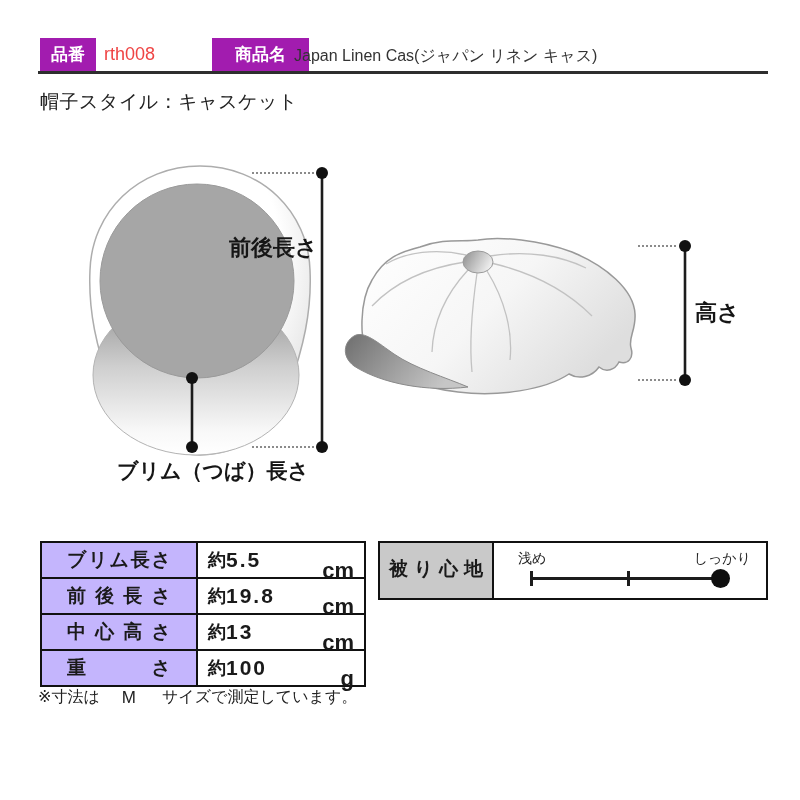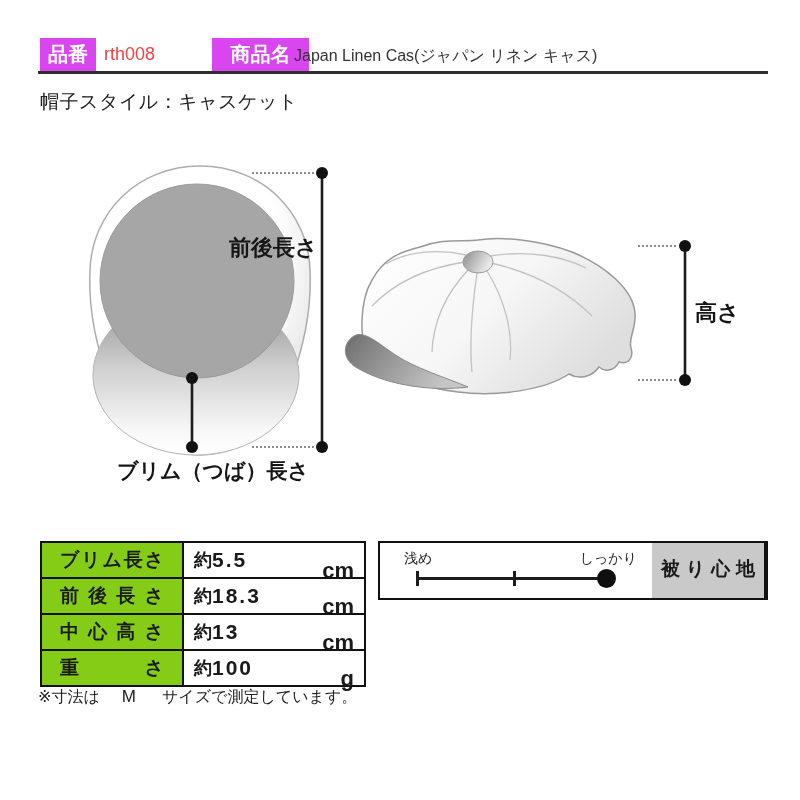--- a/index.html
+++ b/index.html
@@ -4,42 +4,42 @@
 <style>
   html,body{margin:0;padding:0;}
   body{
     width:800px;height:800px;position:relative;background:#ffffff;
     font-family:"Liberation Sans","DejaVu Sans",sans-serif;color:#1a1a1a;
     overflow:hidden;
   }
   .abs{position:absolute;}
   
   .tag{
-    background:#d946ef;color:#ffffff;text-align:center;
-    font-size:20px;font-weight:600;line-height:33px;height:33px;
+    background:#a21caf;color:#ffffff;text-align:center;
+    font-size:17px;font-weight:600;line-height:33px;height:33px;
   }
   #tag-no{left:40px;top:38px;width:56px;}
   #tag-name{left:212px;top:38px;width:97px;}
   #val-no{left:104px;top:44px;font-size:18px;color:#ef4444;}
   #val-name{left:294px;top:46px;font-size:16px;color:#333;}
   #header-rule{left:38px;top:71px;width:730px;height:3px;background:#2e2e2e;}
   #style-line{left:40px;top:89px;font-size:19px;font-weight:500;color:#222;letter-spacing:0.5px;}
   
   .dim-label{font-weight:600;color:#161616;}
   #label-front-back{left:229px;top:233px;font-size:22px;}
   #label-brim{left:117px;top:457px;font-size:21px;}
   #label-height{left:695px;top:298px;font-size:22px;}
   #diagram-svg{left:0;top:0;width:800px;height:800px;pointer-events:none;}
   
   #spec-table{left:40px;top:541px;width:322px;border:2px solid #111;}
   .spec-row{display:flex;height:34px;border-top:2px solid #111;}
   .spec-row:first-child{border-top:none;}
   .spec-label{
-    width:104px;background:#84cc16;border-right:2px solid #111;
-    padding:0 18px;font-size:19px;font-weight:600;line-height:33px;
+    width:104px;background:#c4b5fd;border-right:2px solid #111;
+    padding:0 25px;font-size:19px;font-weight:600;line-height:33px;
     text-align:justify;text-align-last:justify;white-space:nowrap;overflow:hidden;
   }
   .spec-value{flex:1;display:flex;align-items:center;padding:0 10px;background:#fff;}
   .spec-approx{font-size:18px;font-weight:600;}
   .spec-num{flex:1;text-align:left;font-size:21px;font-weight:600;letter-spacing:2px;}
   .spec-unit{font-size:22px;font-weight:600;margin-top:21px;}
   
   #comfort-box{left:378px;top:541px;width:386px;height:55px;border:2px solid #111;display:flex;}
   #comfort-label{
     width:94px;background:#c9c9c9;border-right:2px solid #111;
@@ -49,21 +49,21 @@
   #comfort-scale{position:relative;flex:1;background:#fff;}
   .scale-text{position:absolute;top:7px;font-size:14px;font-weight:500;color:#222;}
   #scale-left-text{left:24px;}
   #scale-right-text{right:15px;}
   #scale-line{position:absolute;left:36px;top:34px;width:195px;height:3px;background:#1c1c1c;}
   .scale-tick{position:absolute;top:28px;width:3px;height:15px;background:#1c1c1c;}
   #tick-left{left:36px;}
   #tick-mid{left:133px;}
   #scale-dot{position:absolute;left:217px;top:26px;width:19px;height:19px;border-radius:50%;background:#0f0f0f;}
   
-  #footnote{left:38px;top:687px;display:flex;align-items:flex-start;font-size:16px;color:#222;}
+  #footnote{left:38px;top:687px;display:flex;align-items:center;font-size:16px;color:#222;}
   #footnote .size{margin:0 26px 0 22px;font-size:17px;}
 </style>
 </head>
 <body>
 
 <div class="abs tag" id="tag-no">品番</div>
 <div class="abs" id="val-no">rth008</div>
 <div class="abs tag" id="tag-name">商品名</div>
 <div class="abs" id="val-name">Japan Linen Cas(ジャパン リネン キャス)</div>
 <div class="abs" id="header-rule"></div>
@@ -158,21 +158,21 @@
     <div class="spec-value">
       <span class="spec-approx">約</span>
       <span class="spec-num">5.5</span>
       <span class="spec-unit">cm</span>
     </div>
   </div>
   <div class="spec-row">
     <div class="spec-label">前後長さ</div>
     <div class="spec-value">
       <span class="spec-approx">約</span>
-      <span class="spec-num">18.3</span>
+      <span class="spec-num">19.8</span>
       <span class="spec-unit">cm</span>
     </div>
   </div>
   <div class="spec-row">
     <div class="spec-label">中心高さ</div>
     <div class="spec-value">
       <span class="spec-approx">約</span>
       <span class="spec-num">13</span>
       <span class="spec-unit">cm</span>
     </div>
@@ -181,28 +181,28 @@
     <div class="spec-label">重さ</div>
     <div class="spec-value">
       <span class="spec-approx">約</span>
       <span class="spec-num">100</span>
       <span class="spec-unit">g</span>
     </div>
   </div>
 </div>
 
 <div class="abs" id="comfort-box">
+  <div id="comfort-label">被り心地</div>
   <div id="comfort-scale">
     <span class="scale-text" id="scale-left-text">浅め</span>
     <span class="scale-text" id="scale-right-text">しっかり</span>
     <div id="scale-line"></div>
     <div class="scale-tick" id="tick-left"></div>
     <div class="scale-tick" id="tick-mid"></div>
     <div id="scale-dot"></div>
   </div>
-  <div id="comfort-label">被り心地</div>
 </div>
 
 <div class="abs" id="footnote">
   <span>※寸法は</span>
   <span class="size">M</span>
   <span>サイズで測定しています。</span>
 </div>
 
 </body></html>

